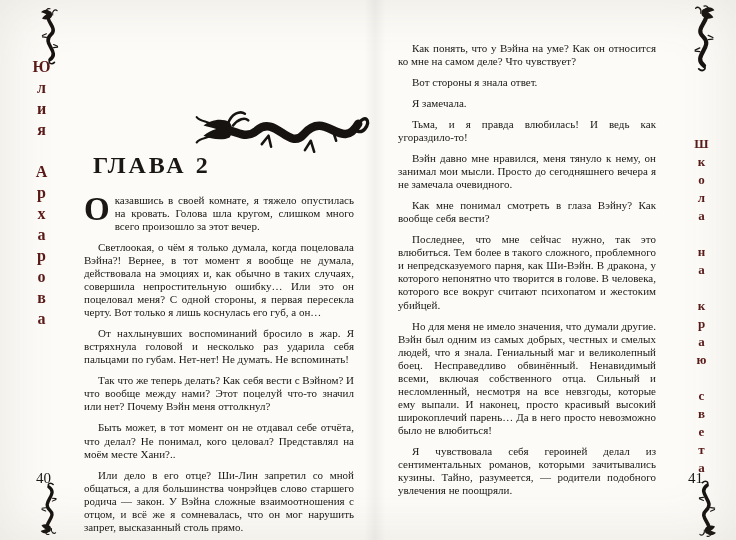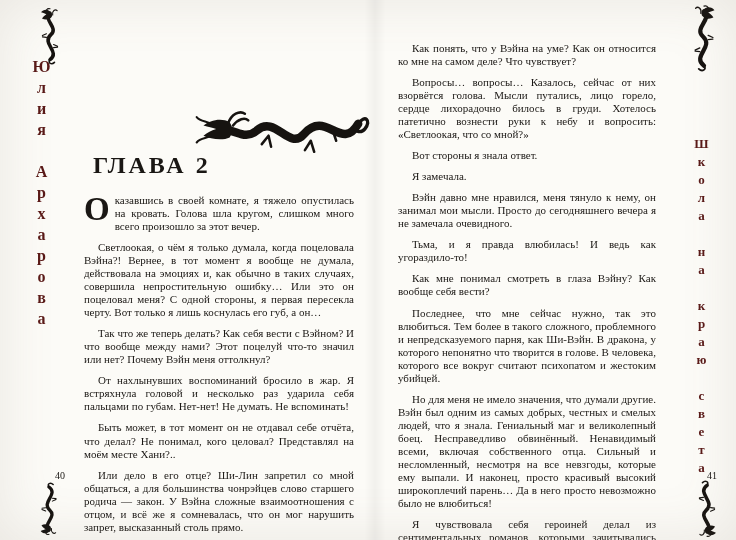--- a/index.html
+++ b/index.html
@@ -35,21 +35,21 @@
   .vertical-text{
     position:absolute;
     writing-mode:vertical-rl;text-orientation:upright;
     color:var(--accent);font-weight:bold;
     font-family:"Liberation Serif","DejaVu Serif",serif;
     white-space:nowrap;
   }
   .author-vertical{left:32px;top:58px;height:252px;font-size:16px;letter-spacing:4px;}
   .series-vertical{left:693px;top:136px;height:296px;font-size:13px;letter-spacing:3px;}
 
-  .page-num{position:absolute;font-size:10px;color:var(--ink);margin-left:19px;}
+  .page-num{position:absolute;font-size:15px;color:var(--ink);}
   .page-num.left{left:36px;top:470px;}
   .page-num.right{left:688px;top:470px;}
 
   
   .page{position:absolute;font-size:11px;line-height:1.185;text-align:justify;}
   .page.left-page{left:76px;top:92px;width:286px;}
   .page.right-page{left:390px;top:34px;width:274px;}
 
   .chapter-head{position:relative;height:94px;}
   .chapter-title{
@@ -118,32 +118,31 @@
 
   <div class="page left-page">
     <div class="chapter-head">
       <h1 class="chapter-title">ГЛАВА 2</h1>
       <svg class="chapter-dragon">
           <use href="#dragon-h"></use>
         </svg>
     </div>
     <p class="para first"><span class="dropcap">О</span><span>казавшись в своей комнате, я тяжело опустилась на кровать. Голова шла кругом, слишком много всего произошло за этот вечер.</span></p>
     <p class="para">Светлоокая, о чём я только думала, когда поцеловала Вэйна?! Вернее, в тот момент я вообще не думала, действовала на эмоциях и, как обычно в таких случаях, совершила непростительную ошибку… Или это он поцеловал меня? С одной стороны, я первая пересекла черту. Вот только я лишь коснулась его губ, а он…</p>
+    <p class="para">От нахлынувших воспоминаний бросило в жар. Я встряхнула головой и несколько раз ударила себя пальцами по губам. Нет-нет! Не думать. Не вспоминать!</p>
     <p class="para">Так что же теперь делать? Как себя вести с Вэйном? И что вообще между нами? Этот поцелуй что-то значил или нет? Почему Вэйн меня оттолкнул?</p>
-    <p class="para">От нахлынувших воспоминаний бросило в жар. Я встряхнула головой и несколько раз ударила себя пальцами по губам. Нет-нет! Не думать. Не вспоминать!</p>
     <p class="para">Быть может, в тот момент он не отдавал себе отчёта, что делал? Не понимал, кого целовал? Представлял на моём месте Хани?..</p>
     <p class="para">Или дело в его отце? Ши-Лин запретил со мной общаться, а для большинства чонрэйцев слово старшего родича — закон. У Вэйна сложные взаимоотношения с отцом, и всё же я сомневалась, что он мог нарушить запрет, высказанный столь прямо.</p>
   </div>
 
   <div class="page right-page">
     <p class="para">Как понять, что у Вэйна на уме? Как он относится ко мне на самом деле? Что чувствует?</p>
-    <p class="para">Вопросы… вопросы… Казалось, сейчас от них взорвётся голова. Мысли путались, лицо горело, сердце лихорадочно билось в груди. Хотелось патетично вознести руки к небу и вопросить: «Светлоокая, что со мной?»</p>
     <p class="para">Вот стороны я знала ответ.</p>
     <p class="para">Я замечала.</p>
+    <p class="para">Тьма, и я правда влюбилась! И ведь как угораздило-то!</p>
     <p class="para">Вэйн давно мне нравился, меня тянуло к нему, он занимал мои мысли. Просто до сегодняшнего вечера я не замечала очевидного.</p>
-    <p class="para">Тьма, и я правда влюбилась! И ведь как угораздило-то!</p>
     <p class="para">Как мне понимал смотреть в глаза Вэйну? Как вообще себя вести?</p>
     <p class="para">Последнее, что мне сейчас нужно, так это влюбиться. Тем более в такого сложного, проблемного и непредсказуемого парня, как Ши-Вэйн. В дракона, у которого непонятно что творится в голове. В человека, которого все вокруг считают психопатом и жестоким убийцей.</p>
     <p class="para">Но для меня не имело значения, что думали другие. Вэйн был одним из самых добрых, честных и смелых людей, что я знала. Гениальный маг и великолепный боец. Несправедливо обвинённый. Ненавидимый всеми, включая собственного отца. Сильный и несломленный, несмотря на все невзгоды, которые ему выпали. И наконец, просто красивый высокий широкоплечий парень… Да в него просто невозможно было не влюбиться!</p>
     <p class="para">Я чувствовала себя героиней делал из сентиментальных романов, которыми зачитывались кузины. Тайно, разумеется, — родители подобного увлечения не поощряли.</p>
   </div>
 
 </div>
 
 </body></html>

